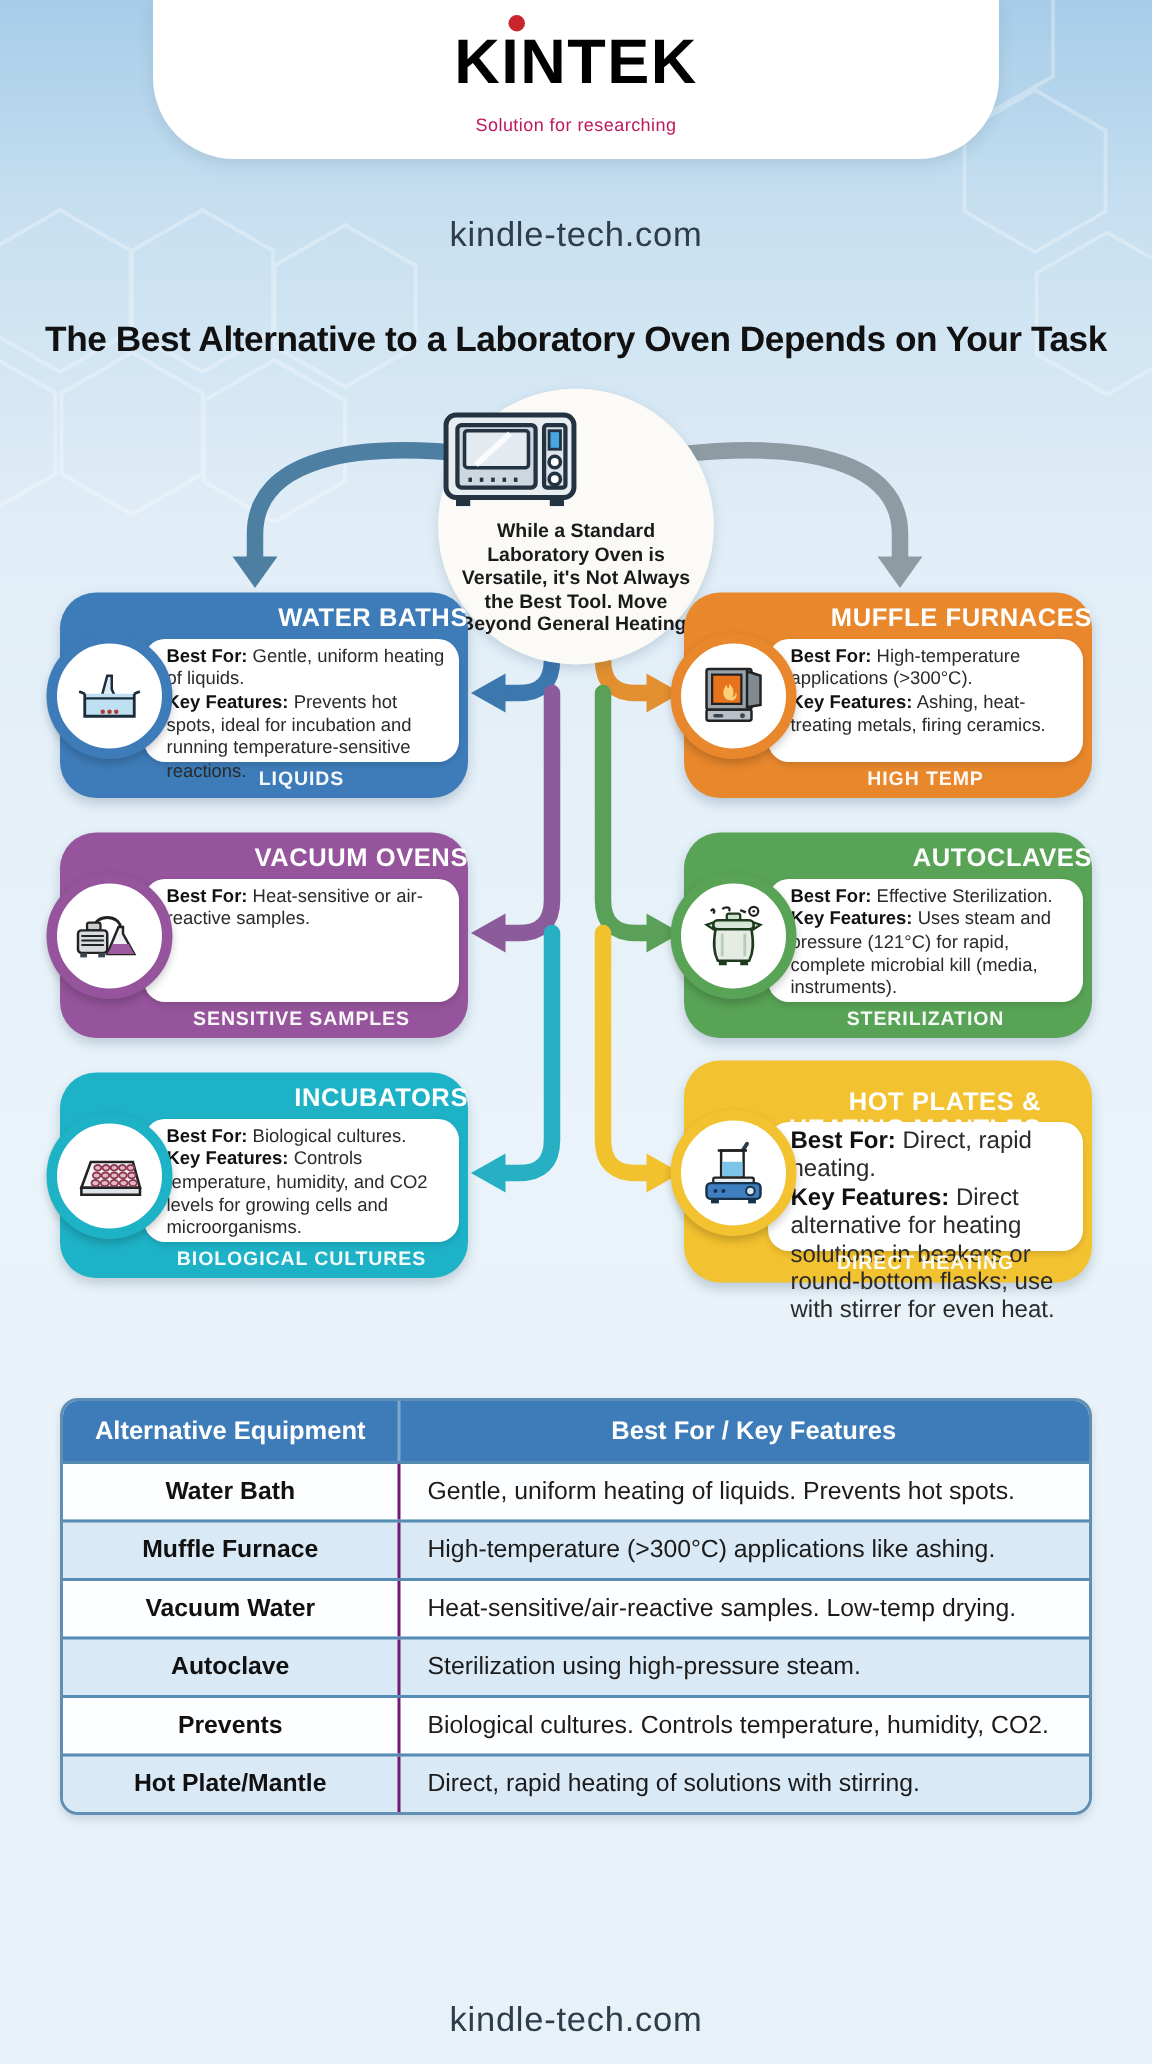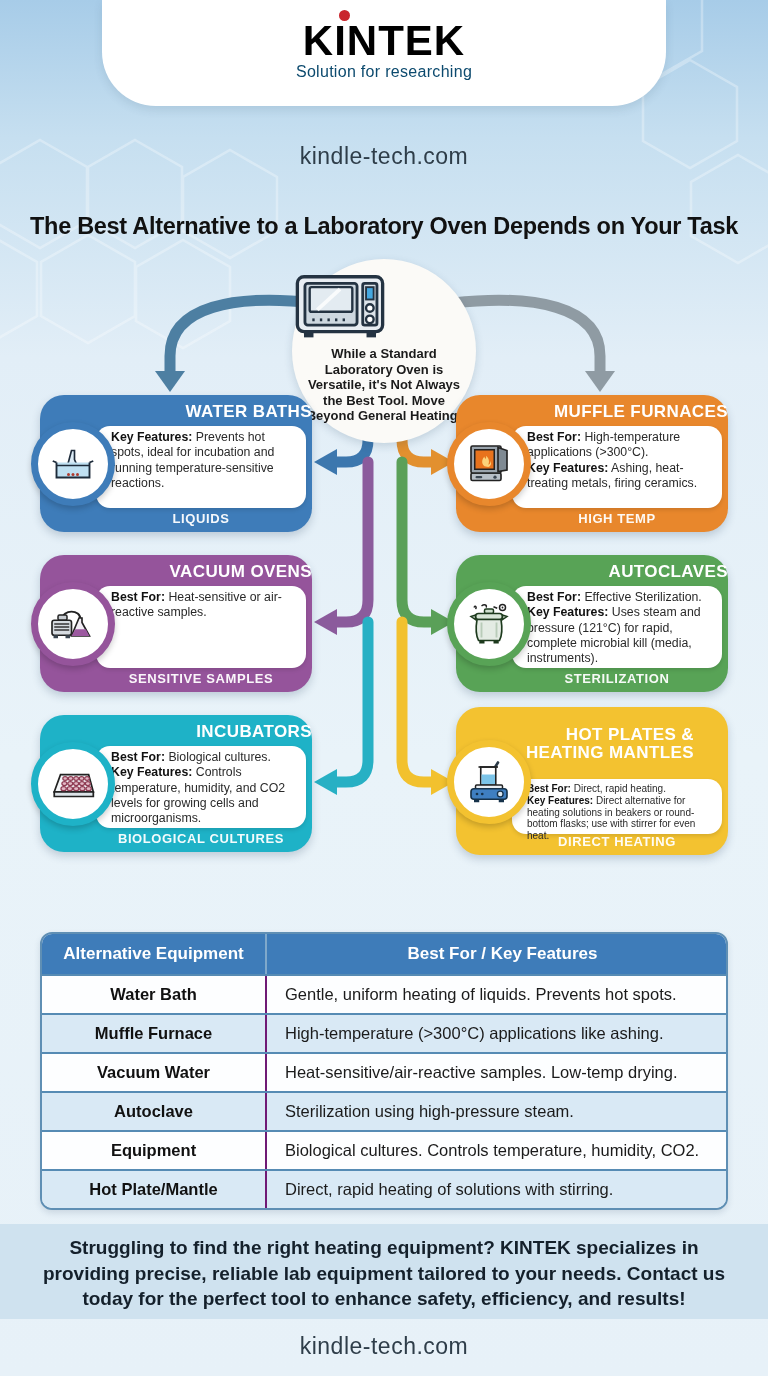--- a/index.html
+++ b/index.html
@@ -7,21 +7,21 @@
   .page{position:relative;width:768px;height:1376px;overflow:hidden;
         background:linear-gradient(180deg,#a7cce8 0%,#c6dff0 10%,#e2eef7 26%,#e9f3f9 55%,#e7f1f8 100%);}
   
   .hex-layer{position:absolute;top:0;left:0;pointer-events:none;}
   
   .banner{position:absolute;left:102px;top:0;width:564px;height:106px;background:#ffffff;
           border-radius:0 0 54px 54px;box-shadow:0 4px 10px rgba(40,70,100,.12);text-align:center;}
   .logo{position:relative;display:inline-block;margin-top:20px;font-size:42px;font-weight:800;
         color:#000000;letter-spacing:1px;line-height:1;}
   .logo-dot{position:absolute;left:36px;top:-10px;width:11px;height:11px;border-radius:50%;background:#c9252c;}
-  .tagline{font-size:16px;color:#0c4a6e;margin-top:1px;letter-spacing:.3px;}
+  .tagline{font-size:12px;color:#be185d;margin-top:14px;letter-spacing:.3px;}
   .site-top{position:absolute;top:143px;width:100%;text-align:center;font-size:23px;color:#2e3d49;letter-spacing:.5px;}
   .main-title{position:absolute;top:213px;width:100%;text-align:center;font-size:23.5px;font-weight:800;
               color:#111;letter-spacing:-0.3px;}
   
   .center-circle{position:absolute;left:292px;top:259px;width:184px;height:184px;border-radius:50%;
                  background:#fbfaf7;box-shadow:0 3px 8px rgba(40,70,100,.18);text-align:center;}
   .center-circle .oven{margin-top:13px;}
   .center-text{width:164px;margin:2px auto 0;font-size:13px;font-weight:800;line-height:1.2;color:#1a1a1a;}
   
   .card{position:absolute;width:272px;height:137px;border-radius:24px;box-shadow:0 4px 8px rgba(40,70,100,.22);}
@@ -37,21 +37,21 @@
   .card-icon{position:absolute;left:-9px;top:27px;width:70px;height:70px;border-radius:50%;background:#fff;
              display:flex;align-items:center;justify-content:center;box-shadow:0 3px 6px rgba(0,0,0,.2);}
   .c-water{left:40px;top:395px;background:#3e7cb9;}   .c-water .card-icon{border:7px solid #3e7cb9;}
   .c-muffle{left:456px;top:395px;background:#e8872c;} .c-muffle .card-icon{border:7px solid #e8872c;}
   .c-vacuum{left:40px;top:555px;background:#95549b;}  .c-vacuum .card-icon{border:7px solid #95549b;}
   .c-auto{left:456px;top:555px;background:#58a356;}   .c-auto .card-icon{border:7px solid #58a356;}
   .c-incu{left:40px;top:715px;background:#1eb2c7;}    .c-incu .card-icon{border:7px solid #1eb2c7;}
   .c-hot{left:456px;top:707px;height:148px;background:#f3c230;}
   .c-hot .card-icon{border:7px solid #f3c230;top:33px;}
   .c-hot .card-title{padding:19px 34px 0;}
-  .c-hot .card-panel{top:72px;bottom:21px;font-size:10px;line-height:1.18;}
+  .c-hot .card-panel{top:41px;bottom:21px;font-size:16px;line-height:1.18;}
   
   .summary-title{position:absolute;top:893px;width:100%;text-align:center;font-size:22px;font-weight:800;letter-spacing:-0.2px;}
   .summary-title .accent{color:#2e7ab8;}
   .summary-title .rest{color:#0d0d0d;}
   .s-table{position:absolute;left:40px;top:932px;width:684px;border:2px solid #5f8fb4;border-radius:12px;
            overflow:hidden;background:#fdfeff;box-shadow:0 3px 6px rgba(40,70,100,.15);}
   .t-row{display:flex;height:37px;border-top:2px solid #568bb4;}
   .t-head{height:40px;background:#3e7cb9;border-top:none;}
   .t-c1{width:223px;display:flex;align-items:center;justify-content:center;border-right:2px solid #701a75;
         font-weight:800;font-size:16.5px;color:#111;}
@@ -144,20 +144,21 @@
     <circle cx="81.5" cy="50" r="4" fill="#fff" stroke="#243342" stroke-width="2.5"></circle>
     <rect x="12" y="63" width="10" height="6" fill="#243342"></rect>
     <rect x="78" y="63" width="10" height="6" fill="#243342"></rect>
   </svg>
   <div class="center-text">While a Standard Laboratory Oven is Versatile, it's Not Always the Best Tool. Move Beyond General Heating.</div>
 </div>
 
 <div class="card c-water">
   <div class="card-title">WATER BATHS</div>
   <div class="card-panel">
+    <p><b>Best For:</b> <span>Gentle, uniform heating of liquids.</span></p>
     <p><b>Key Features:</b> <span>Prevents hot spots, ideal for incubation and running temperature-sensitive reactions.</span></p>
   </div>
   <div class="card-tag">LIQUIDS</div>
   <div class="card-icon">
     <svg width="48" height="48" viewBox="0 0 64 64">
       <path d="M30,14 L34,14 L34,26 L42,44 L22,44 Z" fill="#dcecf7" stroke="#1d2b3a" stroke-width="2.2"></path>
       <path d="M25,37 L39,37 L42,44 L22,44 Z" fill="#9fd0ec"></path>
       <path d="M10,30 L10,50 L54,50 L54,30" fill="#bfe0f2" stroke="#1d2b3a" stroke-width="2.5"></path>
       <line x1="10" y1="34" x2="54" y2="34" stroke="#1d2b3a" stroke-width="2"></line>
       <circle cx="26" cy="46" r="2" fill="#b03a2e"></circle>
@@ -312,27 +313,24 @@
   </div>
   <div class="t-row">
     <div class="t-c1">Vacuum Water</div>
     <div class="t-c2">Heat-sensitive/air-reactive samples. Low-temp drying.</div>
   </div>
   <div class="t-row row-alt">
     <div class="t-c1">Autoclave</div>
     <div class="t-c2">Sterilization using high-pressure steam.</div>
   </div>
   <div class="t-row">
-    <div class="t-c1">Equipment</div>
+    <div class="t-c1">Prevents</div>
     <div class="t-c2">Biological cultures. Controls temperature, humidity, CO2.</div>
   </div>
   <div class="t-row row-alt">
     <div class="t-c1">Hot Plate/Mantle</div>
     <div class="t-c2">Direct, rapid heating of solutions with stirring.</div>
   </div>
 </div>
 
-<div class="footer-band">
-  <div class="footer-msg">Struggling to find the right heating equipment? KINTEK specializes in providing precise, reliable lab equipment tailored to your needs. Contact us today for the perfect tool to enhance safety, efficiency, and results!</div>
-</div>
 <div class="site-bottom">kindle-tech.com</div>
 
 </div>
 
 </body></html>

